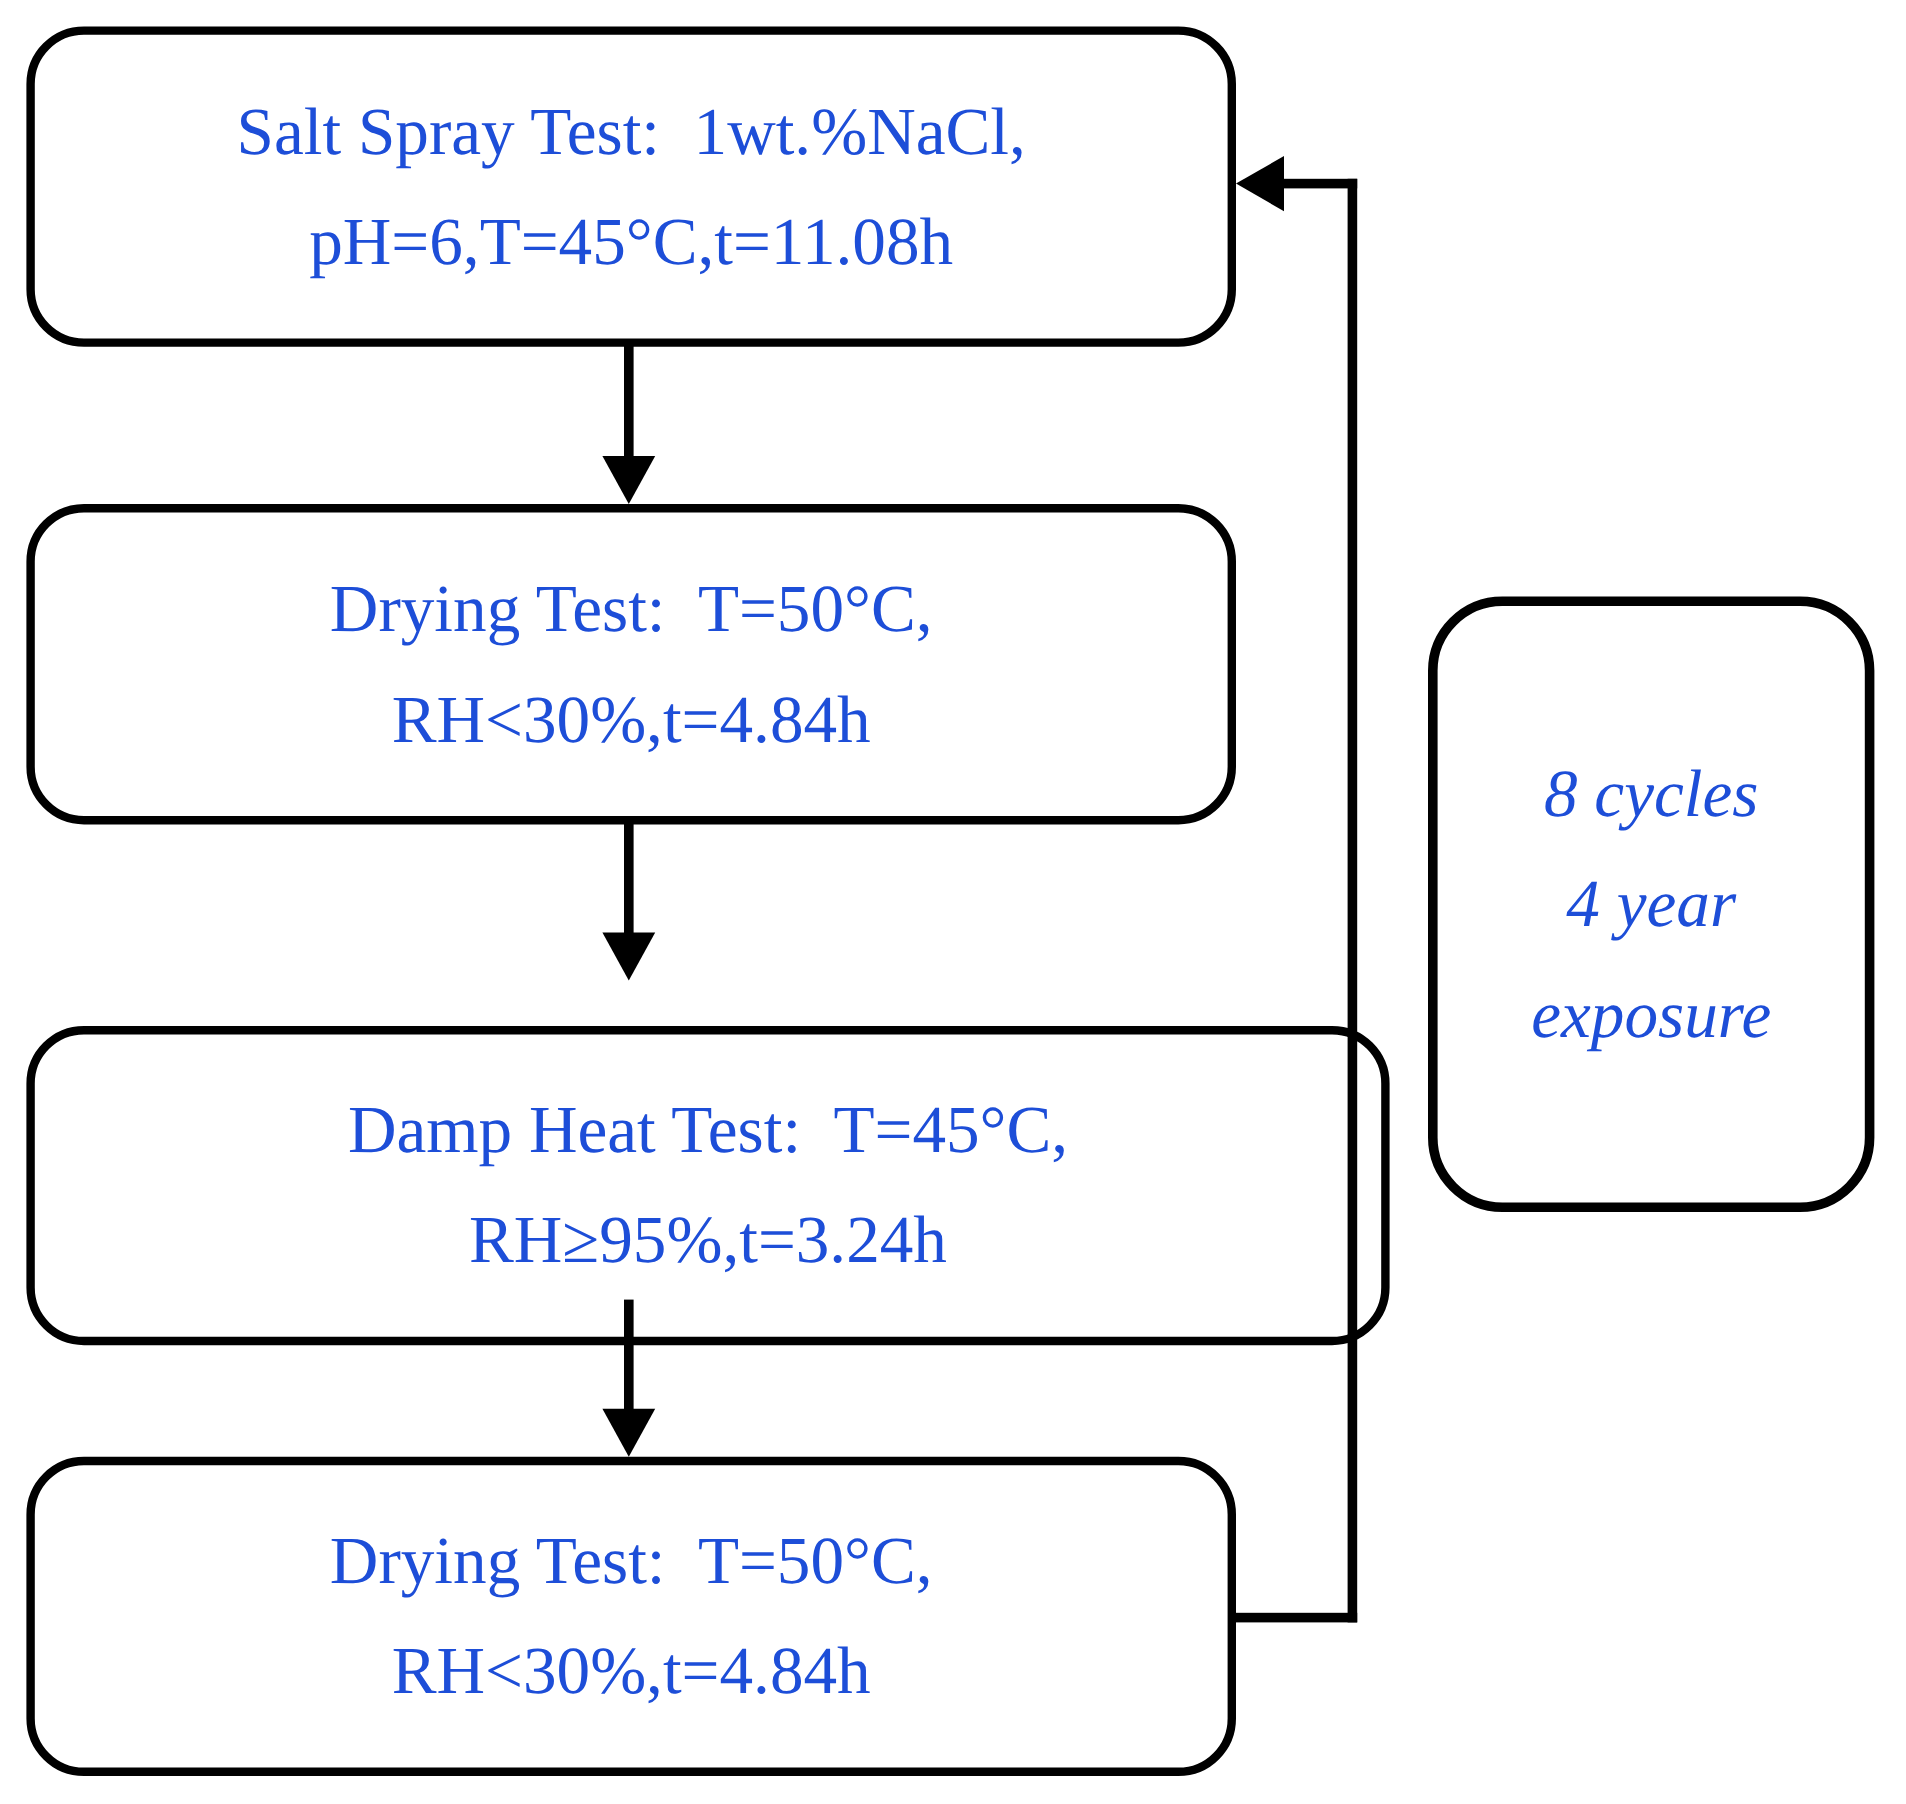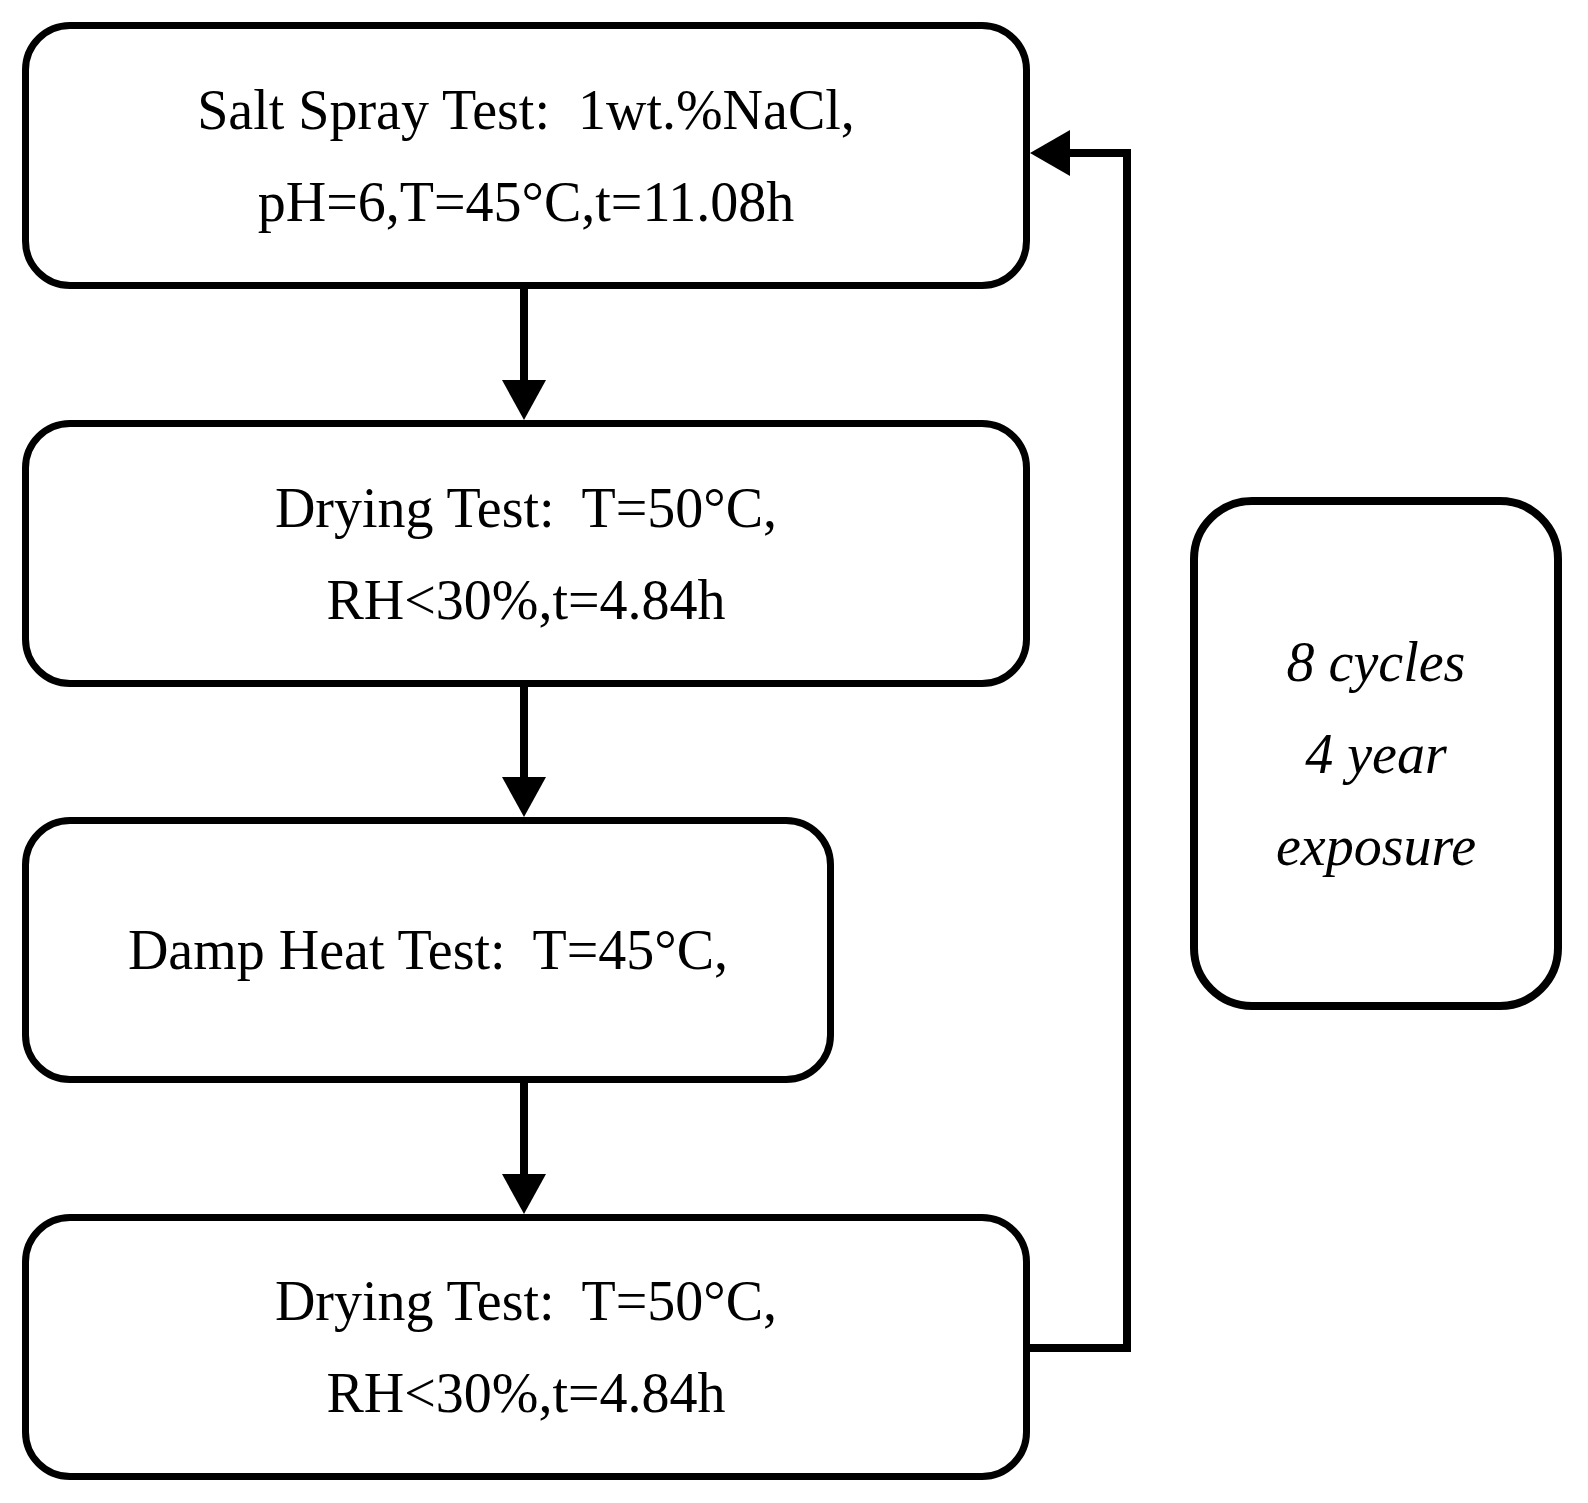--- a/index.html
+++ b/index.html
@@ -6,42 +6,42 @@
     margin: 0;
     padding: 0;
     background: #ffffff;
   }
   .canvas {
     position: relative;
     width: 1588px;
     height: 1503px;
     background: #ffffff;
     font-family: "Liberation Serif", "DejaVu Serif", serif;
-    color: #000000;
+    color: #1d4ed8;
     overflow: hidden;
   }
   
   .fbox {
     position: absolute;
     box-sizing: border-box;
     background: #ffffff;
     border: 7px solid #000000;
     border-radius: 48px;
     display: flex;
     flex-direction: column;
     align-items: center;
     justify-content: center;
     text-align: center;
     font-size: 56px;
     line-height: 92px;
   }
   .fbox .tline { white-space: pre; }
   .box1 { left: 22px;  top: 22px;   width: 1008px; height: 267px; }
   .box2 { left: 22px;  top: 420px;  width: 1008px; height: 267px; }
-  .box3 { left: 22px;  top: 817px;  width: 812px; height: 266px; }
+  .box3 { left: 22px;  top: 855px;  width: 1136px; height: 266px; }
   .box4 { left: 22px;  top: 1214px; width: 1008px; height: 266px; }
   .sidebox {
     left: 1190px; top: 497px; width: 372px; height: 513px;
     border-width: 8px;
     border-radius: 62px;
     font-size: 56px;
     line-height: 92px;
     font-style: italic;
   }
   
@@ -89,20 +89,21 @@
   <div class="fbox box2">
     <div class="tline">Drying Test:  T=50°C,</div>
     <div class="tline">RH&lt;30%,t=4.84h</div>
   </div>
 
   <div class="shaft a2s"></div>
   <div class="head-down a2h"></div>
 
   <div class="fbox box3">
     <div class="tline">Damp Heat Test:  T=45°C,</div>
+    <div class="tline">RH≥95%,t=3.24h</div>
   </div>
 
   <div class="shaft a3s"></div>
   <div class="head-down a3h"></div>
 
   <div class="fbox box4">
     <div class="tline">Drying Test:  T=50°C,</div>
     <div class="tline">RH&lt;30%,t=4.84h</div>
   </div>
 

